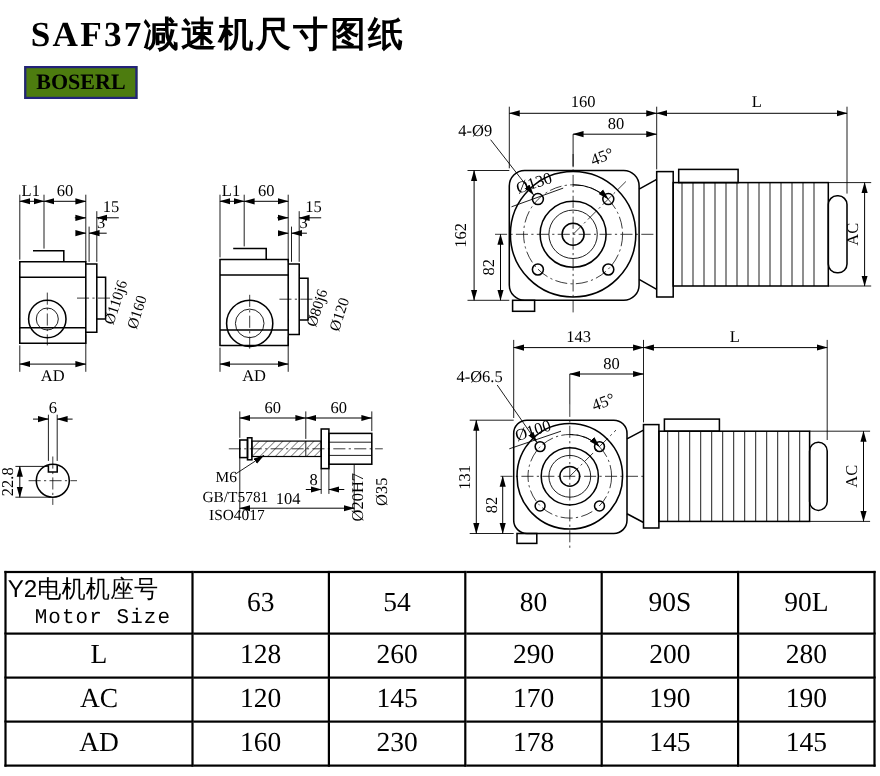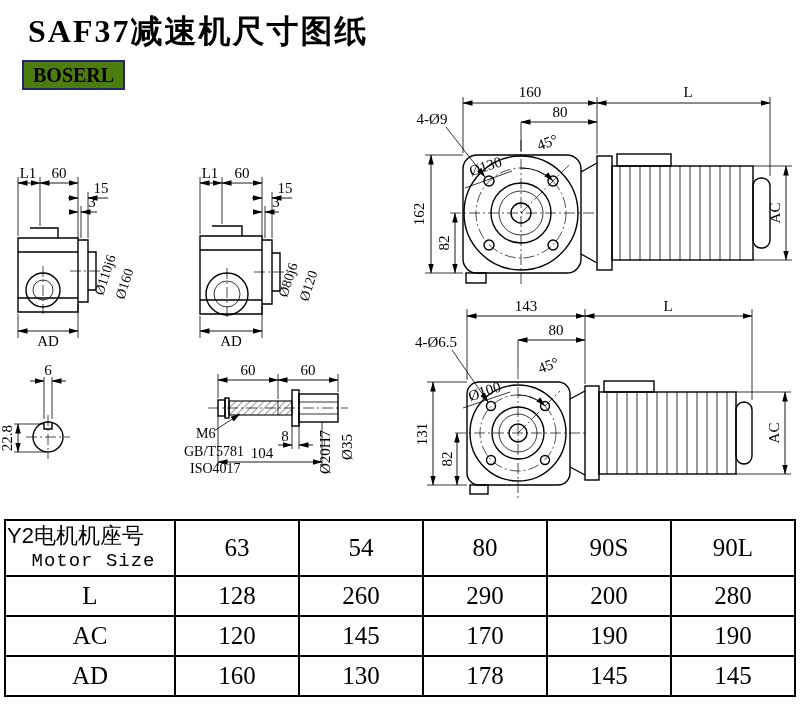--- a/index.html
+++ b/index.html
@@ -241,20 +241,20 @@
         <td class="num">AC</td>
         <td class="num">120</td>
         <td class="num">145</td>
         <td class="num">170</td>
         <td class="num">190</td>
         <td class="num">190</td>
       </tr>
       <tr class="row">
         <td class="num">AD</td>
         <td class="num">160</td>
-        <td class="num">130</td>
+        <td class="num">230</td>
         <td class="num">178</td>
         <td class="num">145</td>
         <td class="num">145</td>
       </tr>
     </tbody>
   </table>
 </div>
 
 </body></html>

